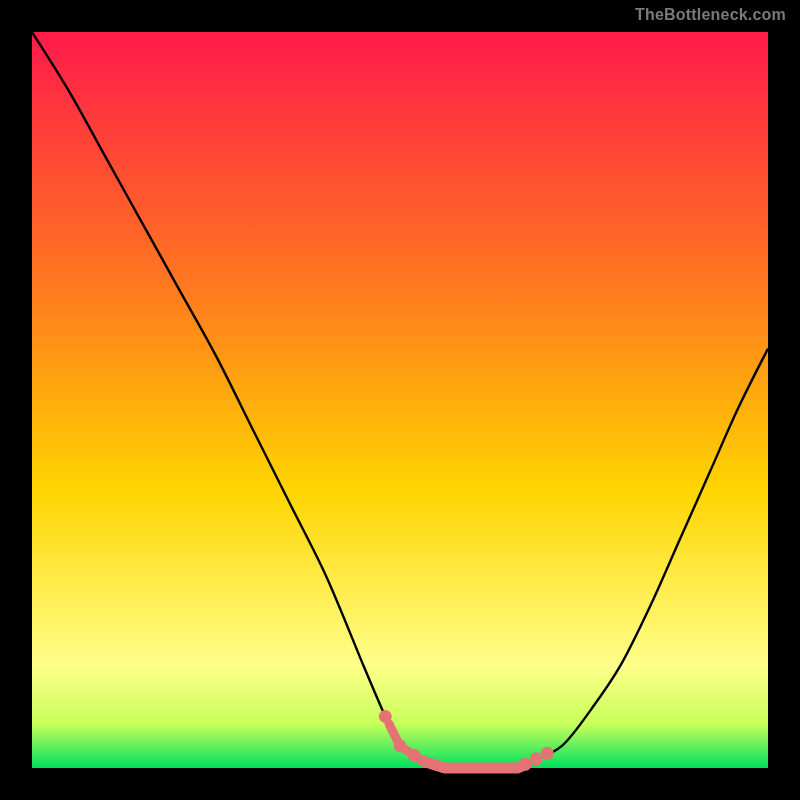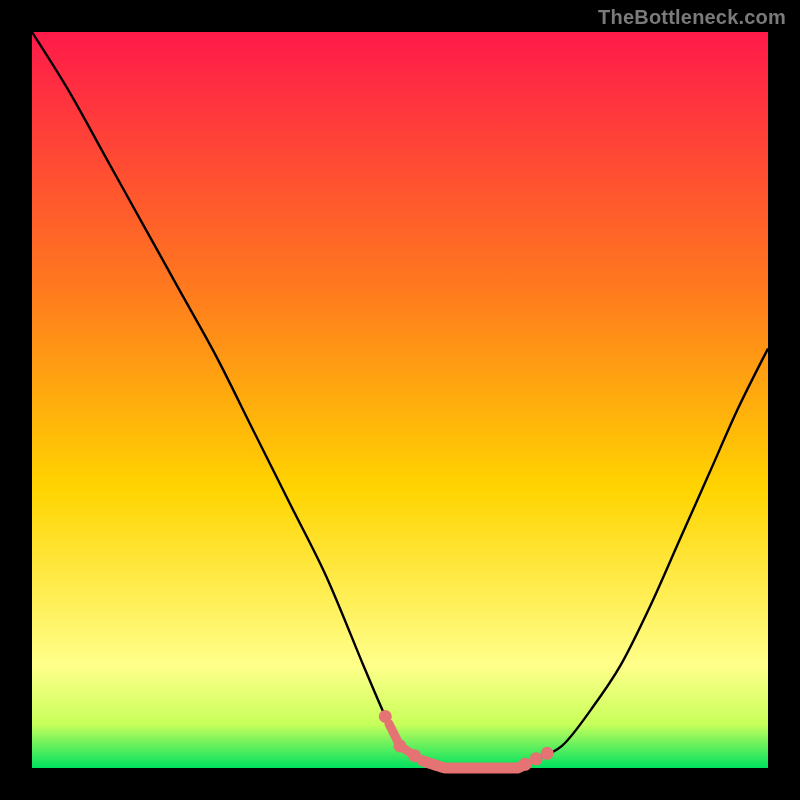--- a/index.html
+++ b/index.html
@@ -15,21 +15,21 @@
     position: relative;
     width: 800px;
     height: 800px;
     background: #000;
   }
   .attribution {
     position: absolute;
     top: 6px;
     right: 14px;
     color: #7a7a7a;
-    font-size: 20px;
+    font-size: 16px;
     font-weight: 600;
     letter-spacing: 0.2px;
     z-index: 30;
   }
   svg.plot {
     position: absolute;
     left: 0;
     top: 0;
     width: 800px;
     height: 800px;

